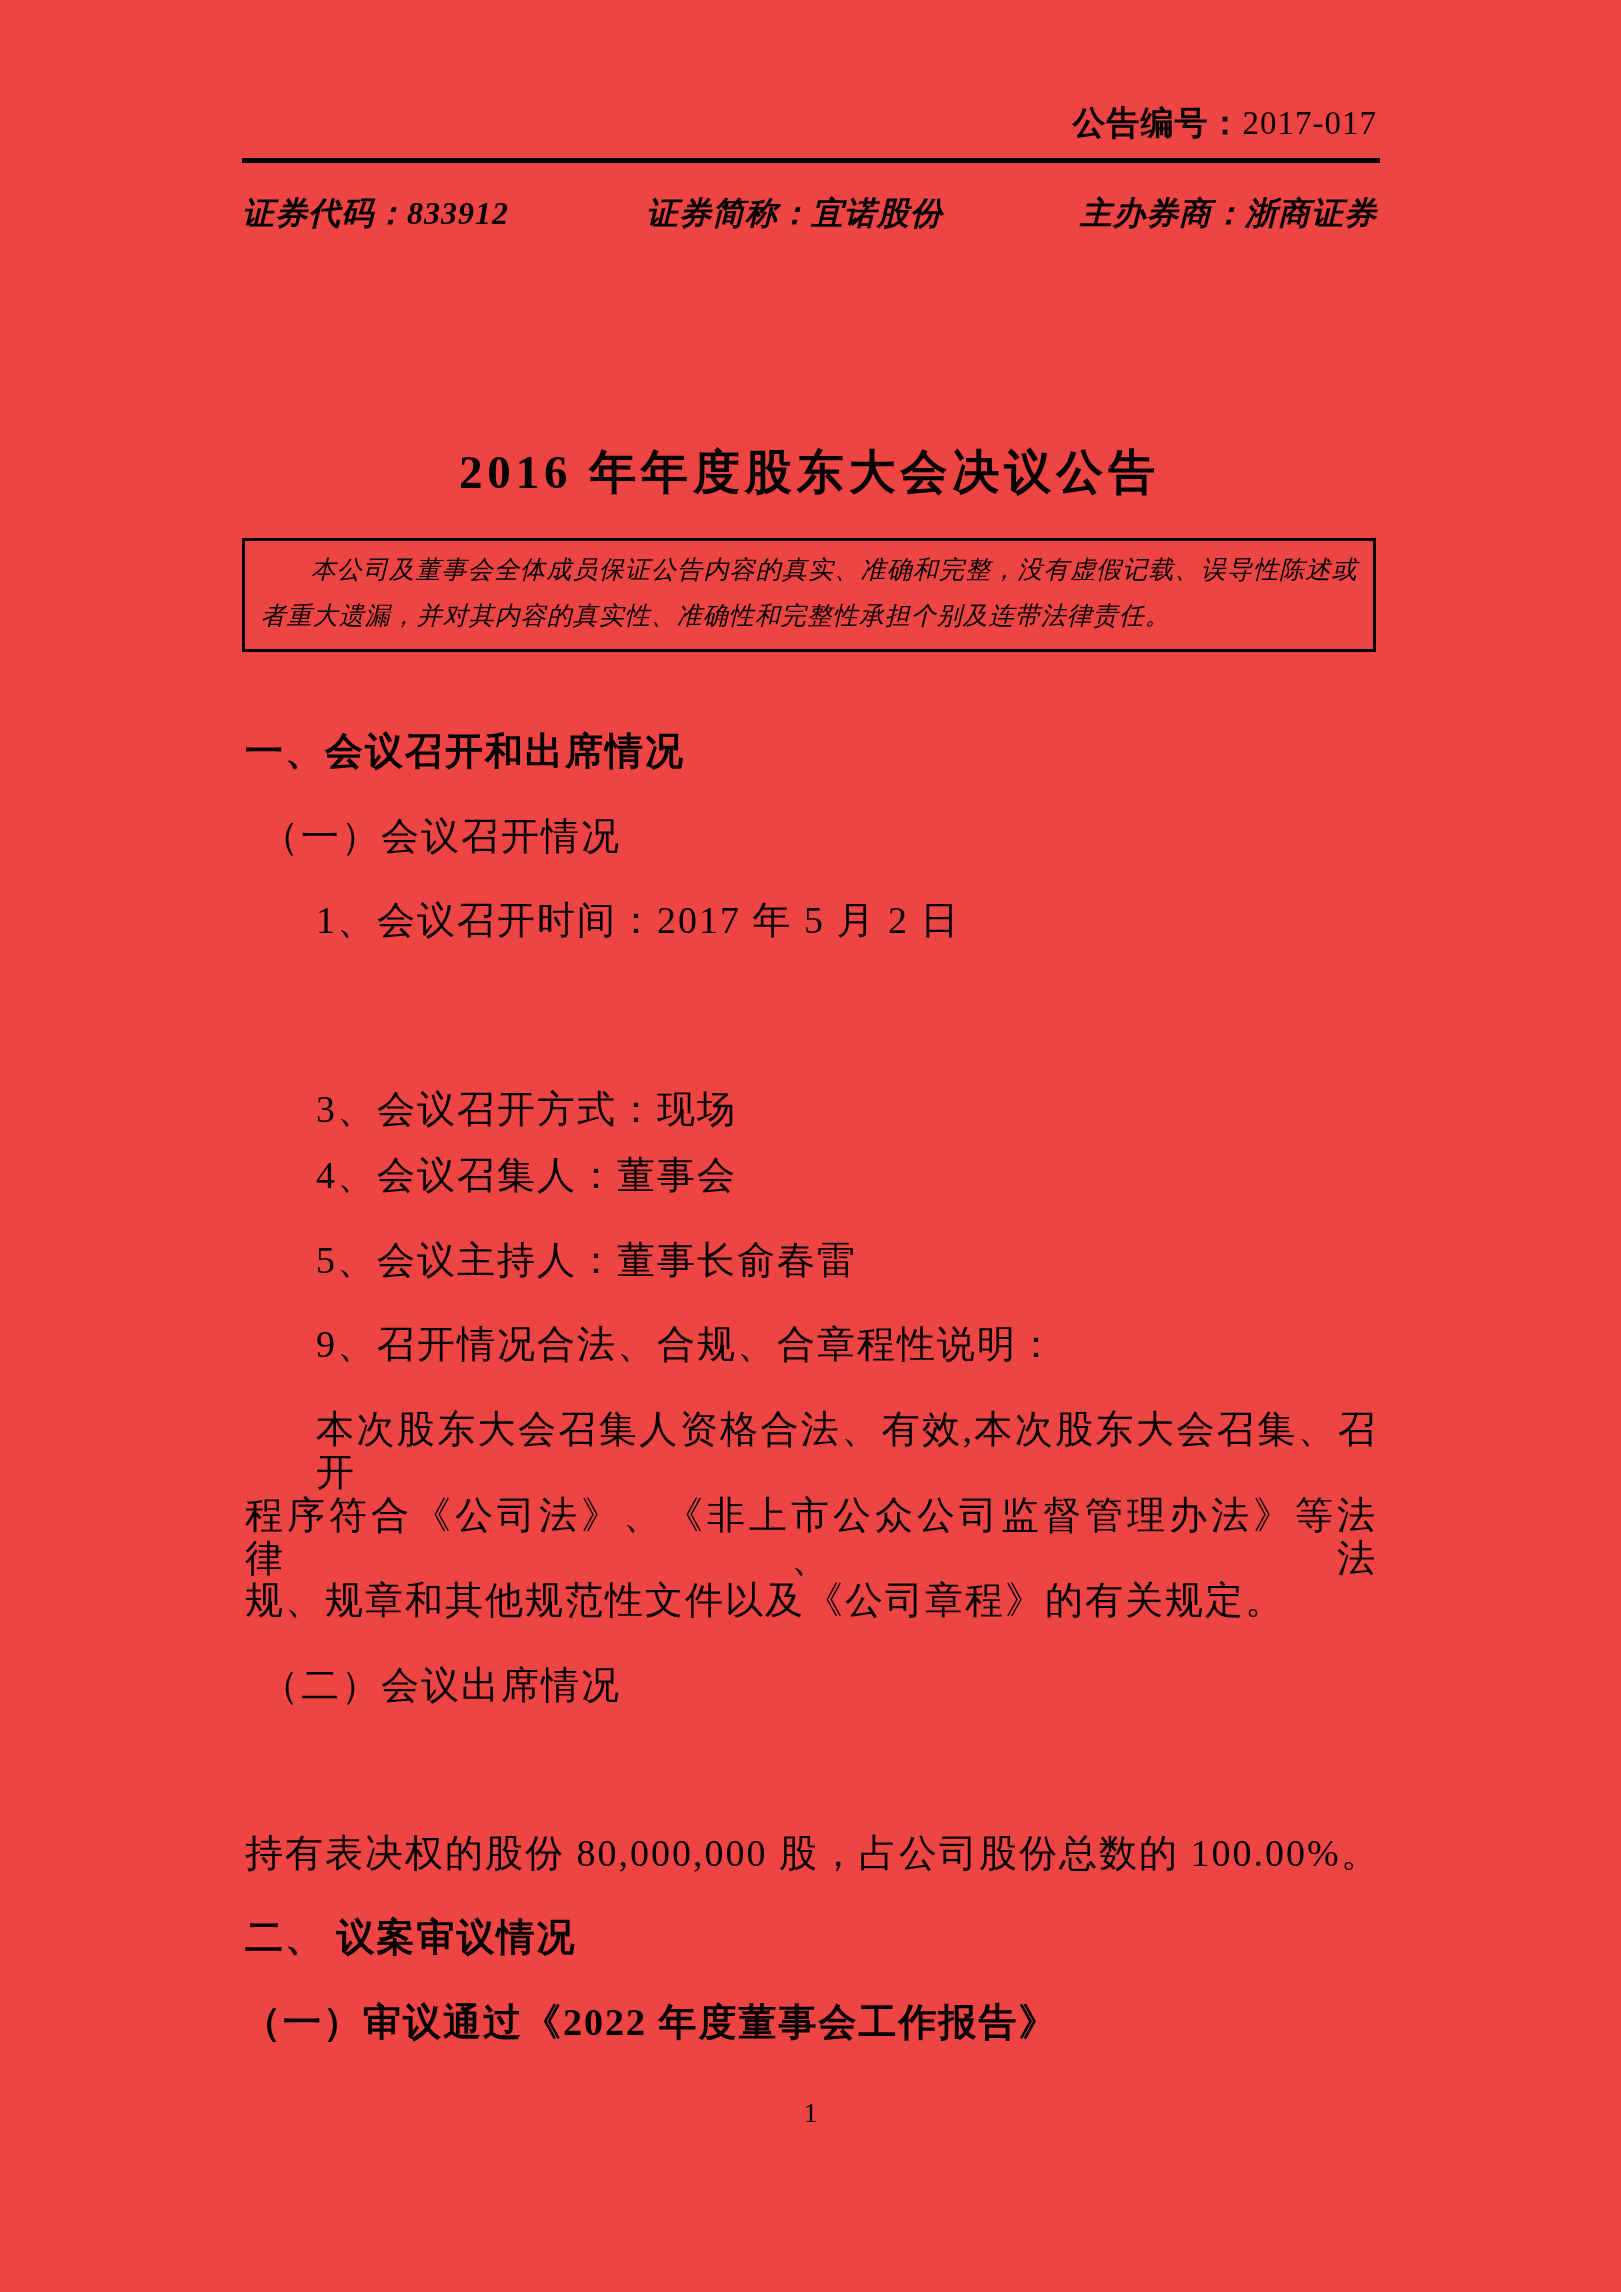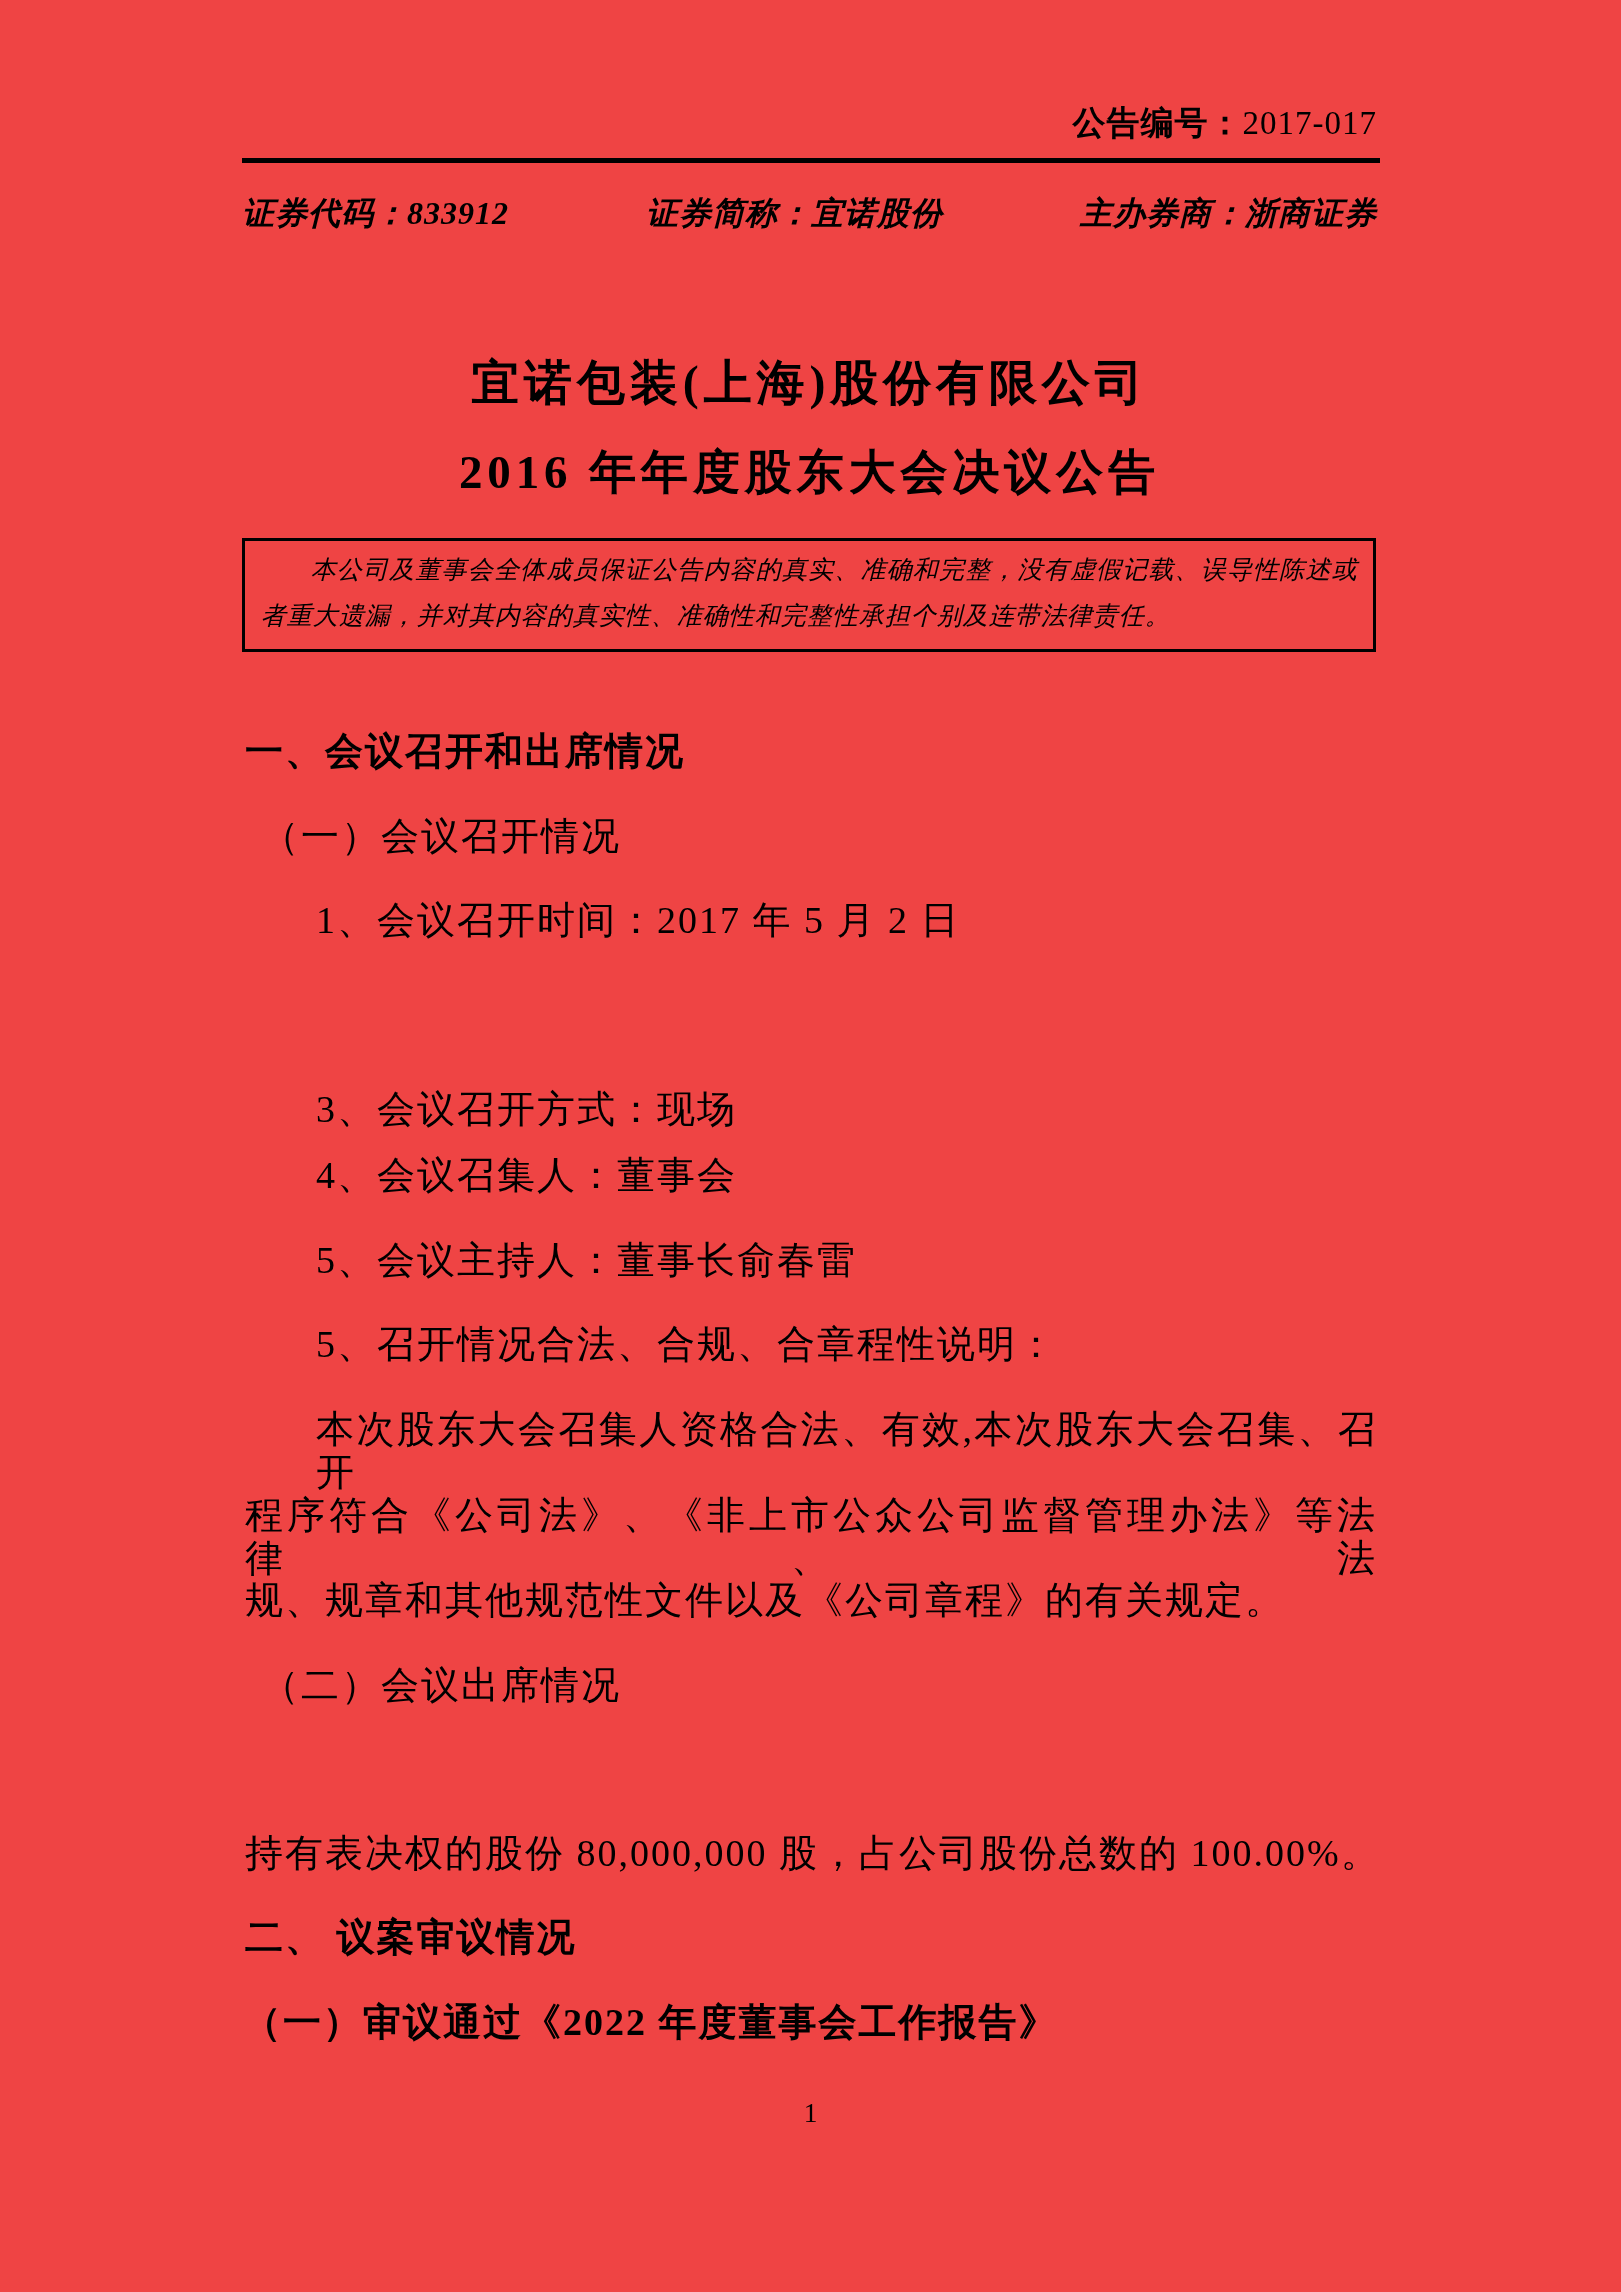--- a/index.html
+++ b/index.html
@@ -94,36 +94,35 @@
   </div>
 
   <div class="abs top-rule"></div>
 
   <div class="abs securities-row">
     <span class="line"><span>证券代码：</span><span>833912</span></span>
     <span class="line"><span>证券简称：</span><span>宜诺股份</span></span>
     <span class="line"><span>主办券商：</span><span>浙商证券</span></span>
   </div>
 
-  <div class="abs line doc-title">宜诺包装(上海)股份有限公司</div>
   <div class="abs line doc-subtitle">2016 年年度股东大会决议公告</div>
 
   <div class="abs disclaimer-box">
     <span>本公司及董事会全体成员保证公告内容的真实、准确和完整，没有虚假记载、误导性陈述或者重大遗漏，并对其内容的真实性、准确性和完整性承担个别及连带法律责任。</span>
   </div>
 
   <div class="abs line body-line bold" style="left:245px; top:730px;">一、会议召开和出席情况</div>
 
   <div class="abs line body-line" style="left:261px; top:815px;">（一）会议召开情况</div>
 
   <div class="abs line body-line" style="left:316px; top:899px;">1、会议召开时间：2017 年 5 月 2 日</div>
   <div class="abs line body-line" style="left:316px; top:1088px;">3、会议召开方式：现场</div>
   <div class="abs line body-line" style="left:316px; top:1154px;">4、会议召集人：董事会</div>
   <div class="abs line body-line" style="left:316px; top:1239px;">5、会议主持人：董事长俞春雷</div>
-  <div class="abs line body-line" style="left:316px; top:1323px;">5、召开情况合法、合规、合章程性说明：</div>
+  <div class="abs line body-line" style="left:316px; top:1323px;">9、召开情况合法、合规、合章程性说明：</div>
 
   <div class="abs body-line stretch" style="left:316px; top:1408px; width:1062px;">本次股东大会召集人资格合法、有效,本次股东大会召集、召开</div>
   <div class="abs body-line stretch" style="left:245px; top:1494px; width:1132px;">程序符合《公司法》、《非上市公众公司监督管理办法》等法律、法</div>
   <div class="abs line body-line" style="left:245px; top:1579px;">规、规章和其他规范性文件以及《公司章程》的有关规定。</div>
 
   <div class="abs line body-line" style="left:261px; top:1664px;">（二）会议出席情况</div>
 
   <div class="abs line body-line" style="left:245px; top:1832px;">持有表决权的股份 80,000,000 股，占公司股份总数的 100.00%。</div>
 
   <div class="abs line body-line bold" style="left:245px; top:1916px;">二、 议案审议情况</div>

